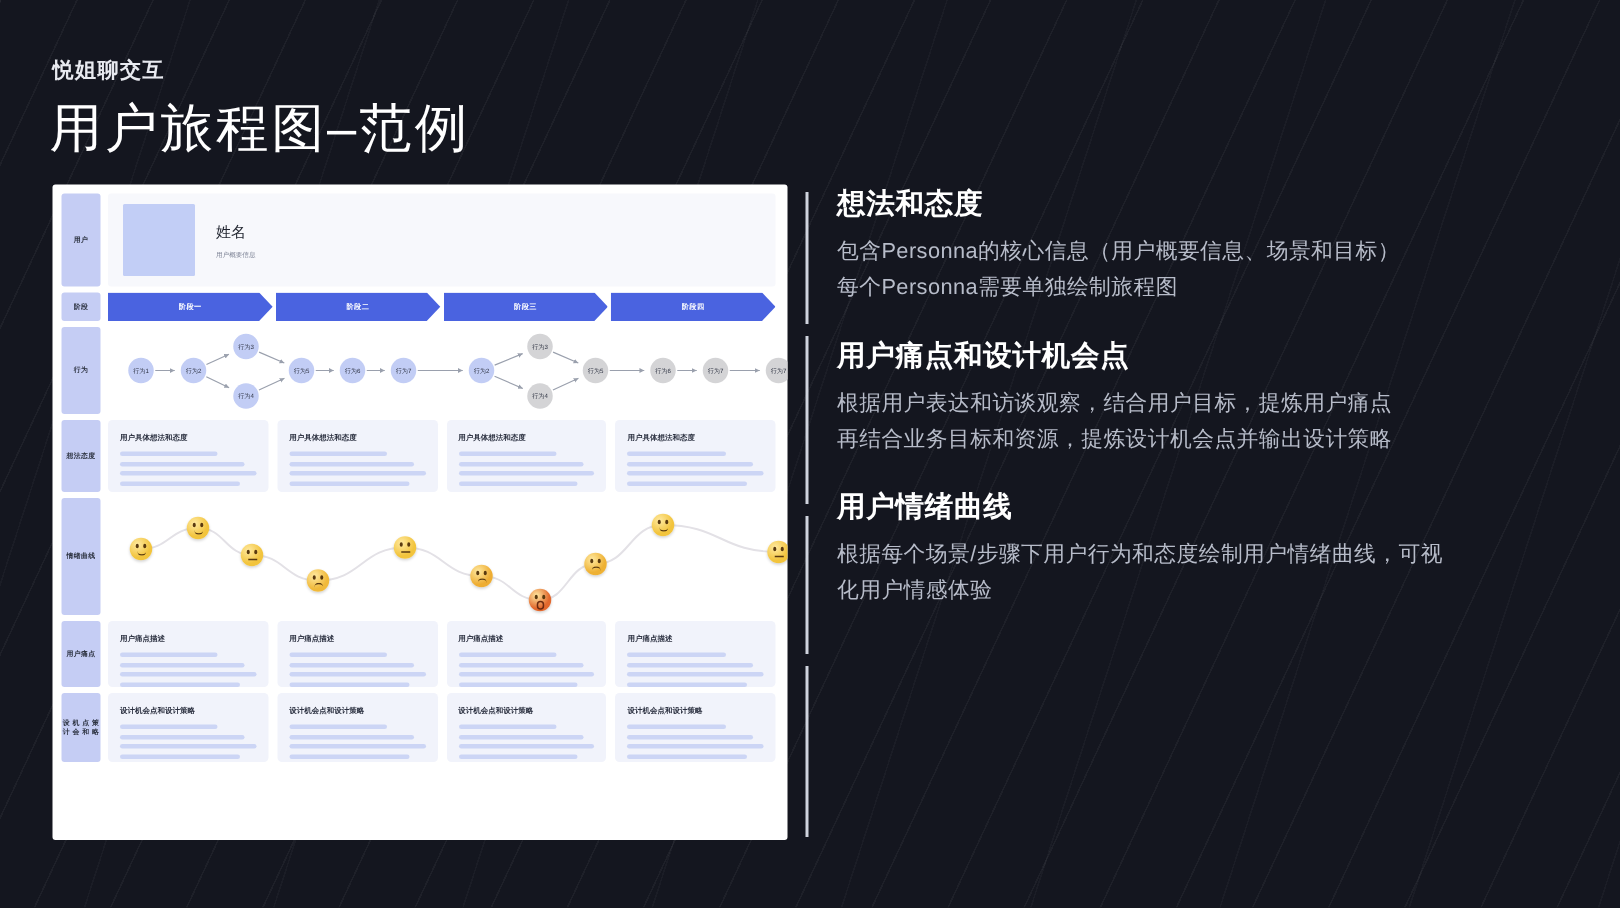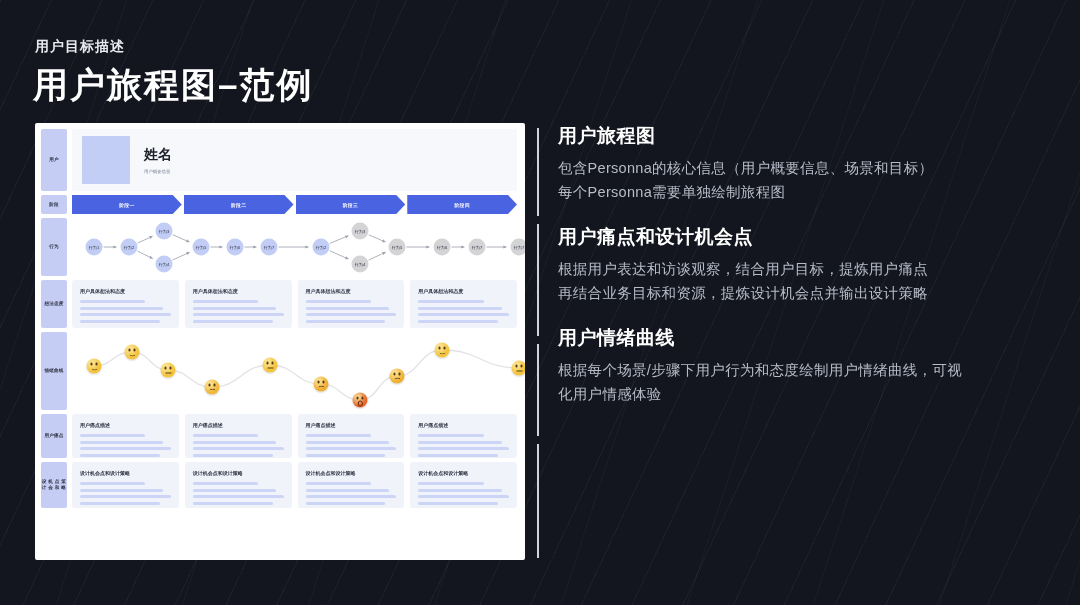--- a/index.html
+++ b/index.html
@@ -28,21 +28,21 @@
       rgba(255,255,255,0) 120px);
     pointer-events:none;
   }
 
   .kicker{
     position:absolute;left:35px;top:38px;
     font-size:14px;font-weight:bold;color:#e8eaf0;letter-spacing:1px;
   }
   .page-title{
     position:absolute;left:33px;top:62px;
-    font-size:35px;font-weight:bold;color:#ffffff;letter-spacing:2px;
+    font-size:35px;font-weight:normal;color:#ffffff;letter-spacing:2px;
   }
 
   
   .map-card{
     position:absolute;left:35px;top:123px;width:490px;height:437px;
     background:#ffffff;border-radius:2px;overflow:hidden;
   }
   .map-inner{position:absolute;inset:0;padding:6px 8px 6px 6px;box-sizing:border-box;}
 
   .row{display:flex;align-items:stretch;margin-bottom:4px;}
@@ -56,21 +56,21 @@
 
   
   .r1{height:62px;}
   .persona-box{
     height:100%;background:#f7f8fc;border-radius:2px;
     display:flex;align-items:center;padding:0 10px;box-sizing:border-box;
   }
   .avatar{width:48px;height:48px;background:#c2cef6;border-radius:1px;flex:0 0 48px;}
   .persona-cols{display:flex;flex:1;margin-left:14px;}
   .persona-col{flex:1;}
-  .persona-col .h{font-size:14px;font-weight:bold;color:#1d212c;margin-bottom:5px;}
+  .persona-col .h{font-size:10px;font-weight:normal;color:#1d212c;margin-bottom:5px;}
   .persona-col .s{font-size:4.4px;color:#7c8294;}
 
   
   .r2{height:19px;}
   .stages{display:flex;height:100%;gap:2px;}
   .stage{
     flex:1;height:100%;background:#4a63e0;position:relative;
     display:flex;align-items:center;justify-content:center;
     clip-path:polygon(0 0, calc(100% - 9px) 0, 100% 50%, calc(100% - 9px) 100%, 0 100%);
   }
@@ -127,21 +127,21 @@
   .sec{margin-bottom:20px;}
   .sec h3{margin:0 0 7px 0;font-size:19px;font-weight:bold;color:#ffffff;letter-spacing:.5px;}
   .sec p{margin:0;font-size:14.5px;line-height:24px;color:#b7bcc9;letter-spacing:.3px;}
 </style>
 </head>
 <body>
 
 <div class="bg-texture"></div>
 <div class="bg-texture2"></div>
 
-<div class="kicker">用户目标描述</div>
+<div class="kicker">悦姐聊交互</div>
 <div class="page-title">用户旅程图–范例</div>
 
 <div class="map-card">
   <div class="map-inner">
 
     <div class="row r1">
       <div class="row-label">
           <span>用户</span>
         </div>
       <div class="row-body">
@@ -419,21 +419,21 @@
 
 <div class="divider">
   <i style="top:0px;height:88px;"></i>
   <i style="top:96px;height:112px;"></i>
   <i style="top:216px;height:92px;"></i>
   <i style="top:316px;height:114px;"></i>
 </div>
 
 <div class="right" id="right-panel">
     <div class="sec">
-      <h3>用户旅程图</h3>
+      <h3>想法和态度</h3>
       <p>包含Personna的核心信息（用户概要信息、场景和目标）<br>每个Personna需要单独绘制旅程图</p>
     </div>
     <div class="sec">
     </div>
     <div class="sec">
       <h3>用户痛点和设计机会点</h3>
       <p>根据用户表达和访谈观察，结合用户目标，提炼用户痛点<br>再结合业务目标和资源，提炼设计机会点并输出设计策略</p>
     </div>
     <div class="sec">
       <h3>用户情绪曲线</h3>

